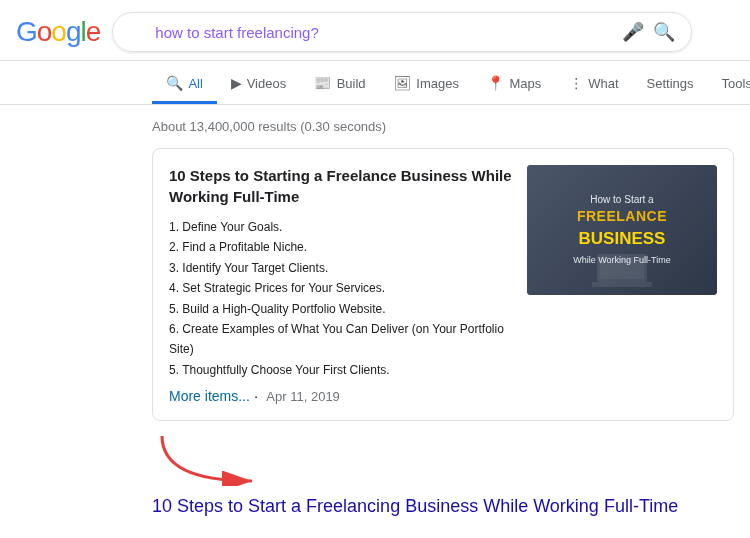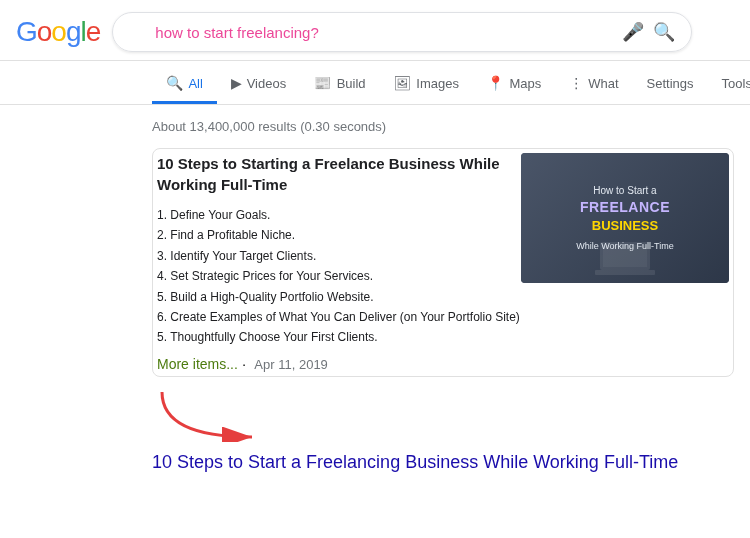--- a/index.html
+++ b/index.html
@@ -41,21 +41,21 @@
       flex: 1;
       max-width: 580px;
       box-shadow: 0 1px 3px rgba(0,0,0,0.1);
       gap: 8px;
     }
     .search-input {
       border: none;
       outline: none;
       font-size: 15px;
       flex: 1;
-      color: #ec4899;
+      color: #8b5cf6;
       padding-left: 26px;
     }
     .mic-icon {
       color: #4285F4;
       font-size: 18px;
       cursor: pointer;
     }
     .search-icon-btn {
       color: #4285F4;
       font-size: 18px;
@@ -106,21 +106,21 @@
       font-size: 13px;
       color: #70757a;
       margin-bottom: 14px;
       margin-top: 6px;
     }
 
     
     .featured-card {
       border: 1px solid #e0e0e0;
       border-radius: 8px;
-      padding: 4px;
+      padding: 16px;
       display: flex;
       max-width: 590px;
       margin-bottom: 10px;
     }
     .card-content {
       flex: 1;
     }
     .card-title {
       font-size: 15px;
       font-weight: bold;
@@ -135,33 +135,33 @@
       line-height: 1.9;
     }
     .card-list li {
       line-height: 1.7;
     }
     .card-footer {
       margin-top: 8px;
       font-size: 14px;
     }
     .more-items-link {
-      color: #4d7c0f;
+      color: #0369a1;
       text-decoration: none;
       cursor: pointer;
     }
     .card-date {
       font-size: 13px;
       color: #70757a;
       margin-left: 4px;
     }
 
     
     .card-thumbnail {
-      width: 208px;
+      width: 190px;
       height: 130px;
       background: #4a5568;
       border-radius: 4px;
       display: flex;
       flex-direction: column;
       align-items: center;
       justify-content: center;
       padding: 12px;
       flex-shrink: 0;
       position: relative;
@@ -180,26 +180,26 @@
       font-size: 11px;
       line-height: 1.4;
     }
     .thumbnail-text .how-to {
       font-size: 10px;
       color: #e2e8f0;
     }
     .thumbnail-text .freelance {
       font-size: 14px;
       font-weight: bold;
-      color: #c4b5fd;
+      color: #eab308;
       text-transform: uppercase;
       letter-spacing: 0.5px;
     }
     .thumbnail-text .business {
-      font-size: 13px;
+      font-size: 17px;
       font-weight: bold;
       color: #ffd700;
       text-transform: uppercase;
     }
     .thumbnail-text .subtitle {
       font-size: 9px;
       color: #e2e8f0;
       margin-top: 4px;
     }
     .thumbnail-laptop {

